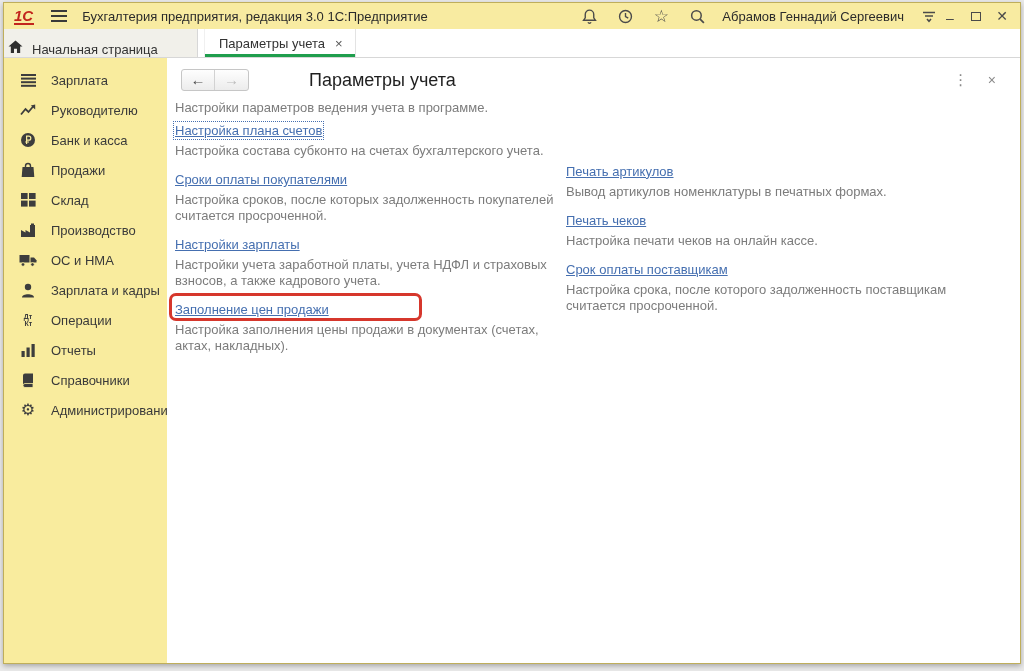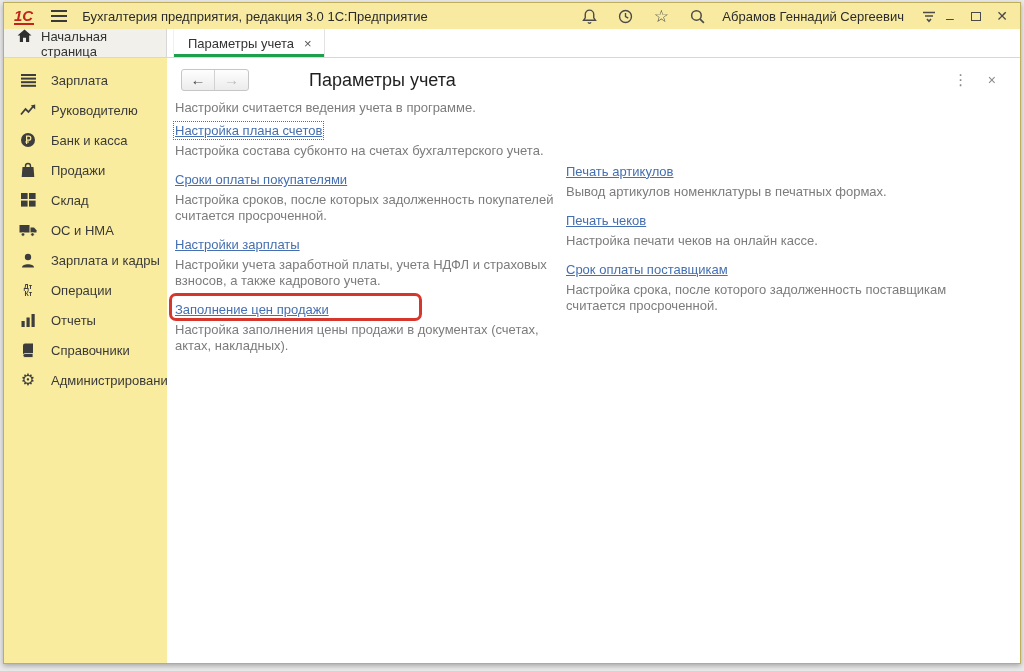--- a/index.html
+++ b/index.html
@@ -45,23 +45,23 @@
   .max-box { width:10px; height:9px; border:1.4px solid #4a4a4a; }
   .close-glyph { font-size:14px; color:#4a4a4a; }
   
   .tabbar {
     height:29px; flex:0 0 29px;
     background:#ffffff;
     border-bottom:1px solid #d7d7d7;
     display:flex; align-items:stretch;
   }
   .tab-home {
-    width:163px; background:#f1f0ea;
-    display:flex; align-items:flex-start; gap:9px;
-    padding-left:13px; font-size:13px; color:#333;
+    width:194px; background:#f1f0ea;
+    display:flex; align-items:flex-end; gap:9px;
+    padding-left:4px; font-size:13px; color:#333;
     border-right:1px solid #d7d7d7; cursor:pointer;
   }
   .tab-active {
     padding:0 12px 0 14px;
     display:flex; align-items:center; gap:10px;
     font-size:13px; color:#333; background:#fff;
     border-right:1px solid #e3e3e3; border-left:1px solid #f0f0f0;
     box-shadow:inset 0 -3px 0 #1f9e4d;
     cursor:pointer; margin-left:6px;
   }
@@ -264,20 +264,28 @@
                 <rect x="0" y="0" width="6.6" height="6"></rect>
                 <rect x="8" y="0" width="6.6" height="6"></rect>
                 <rect x="0" y="7.6" width="6.6" height="6"></rect>
                 <rect x="8" y="7.6" width="6.6" height="6"></rect>
               </g>
             </svg>
         </span>
         <span>Склад</span>
       </div>
 
+      <div class="sb-item">
+        <span class="sb-icon">
+          <svg width="16" height="14" viewBox="0 0 16 14">
+              <polygon points="1,14 1,7 5.5,9.5 5.5,7 10,9.5 10,2 11,2 11,0.5 14,0.5 14,2 15,2 15,14" fill="#3d3d3d"></polygon>
+            </svg>
+        </span>
+        <span>Производство</span>
+      </div>
 
       <div class="sb-item">
         <span class="sb-icon">
           <svg width="18" height="14" viewBox="0 0 18 14">
               <rect x="0.5" y="2" width="10" height="7.5" fill="#3d3d3d"></rect>
               <path d="M11.5 4.5 h3.5 l2.5 2.8 v2.2 h-6 z" fill="#3d3d3d"></path>
               <circle cx="4" cy="11.5" r="1.8" fill="#3d3d3d" stroke="#f9ec9e" stroke-width="0.8"></circle>
               <circle cx="13.5" cy="11.5" r="1.8" fill="#3d3d3d" stroke="#f9ec9e" stroke-width="0.8"></circle>
             </svg>
         </span>
@@ -348,21 +356,21 @@
         </div>
         <div class="content-title">Параметры учета</div>
         <span class="spacer"></span>
         <span class="iconbtn">
             <span class="more-glyph">⋮</span>
           </span>
         <span class="pane-close">×</span>
       </div>
 
       <div class="content-body">
-        <div class="subtitle">Настройки считается ведения учета в программе.</div>
+        <div class="subtitle">Настройки параметров ведения учета в программе.</div>
 
         <div class="cols">
 
           <div class="col-left">
 
             <div class="link-block">
               <a class="setting-link focused">Настройка плана счетов</a>
               <div class="link-desc">Настройка состава субконто на счетах бухгалтерского учета.</div>
             </div>
 

